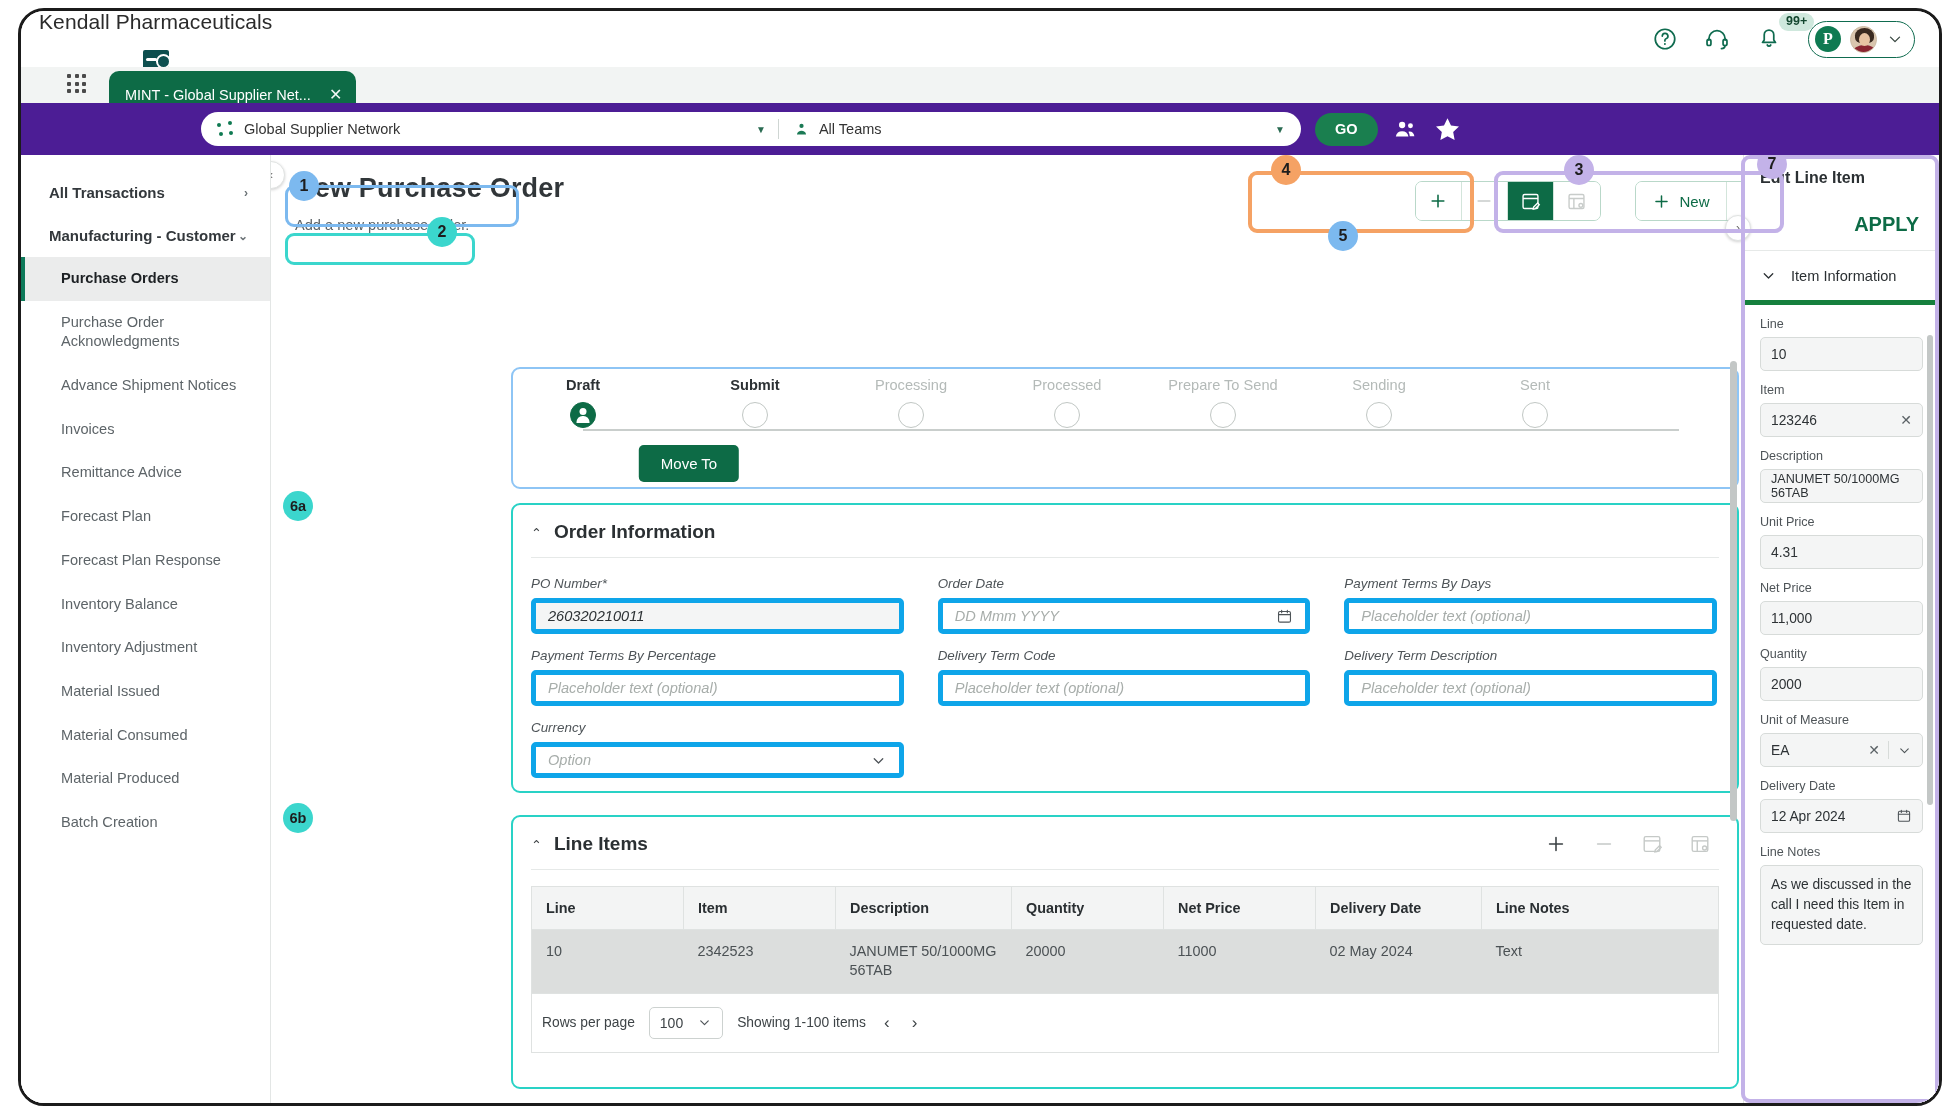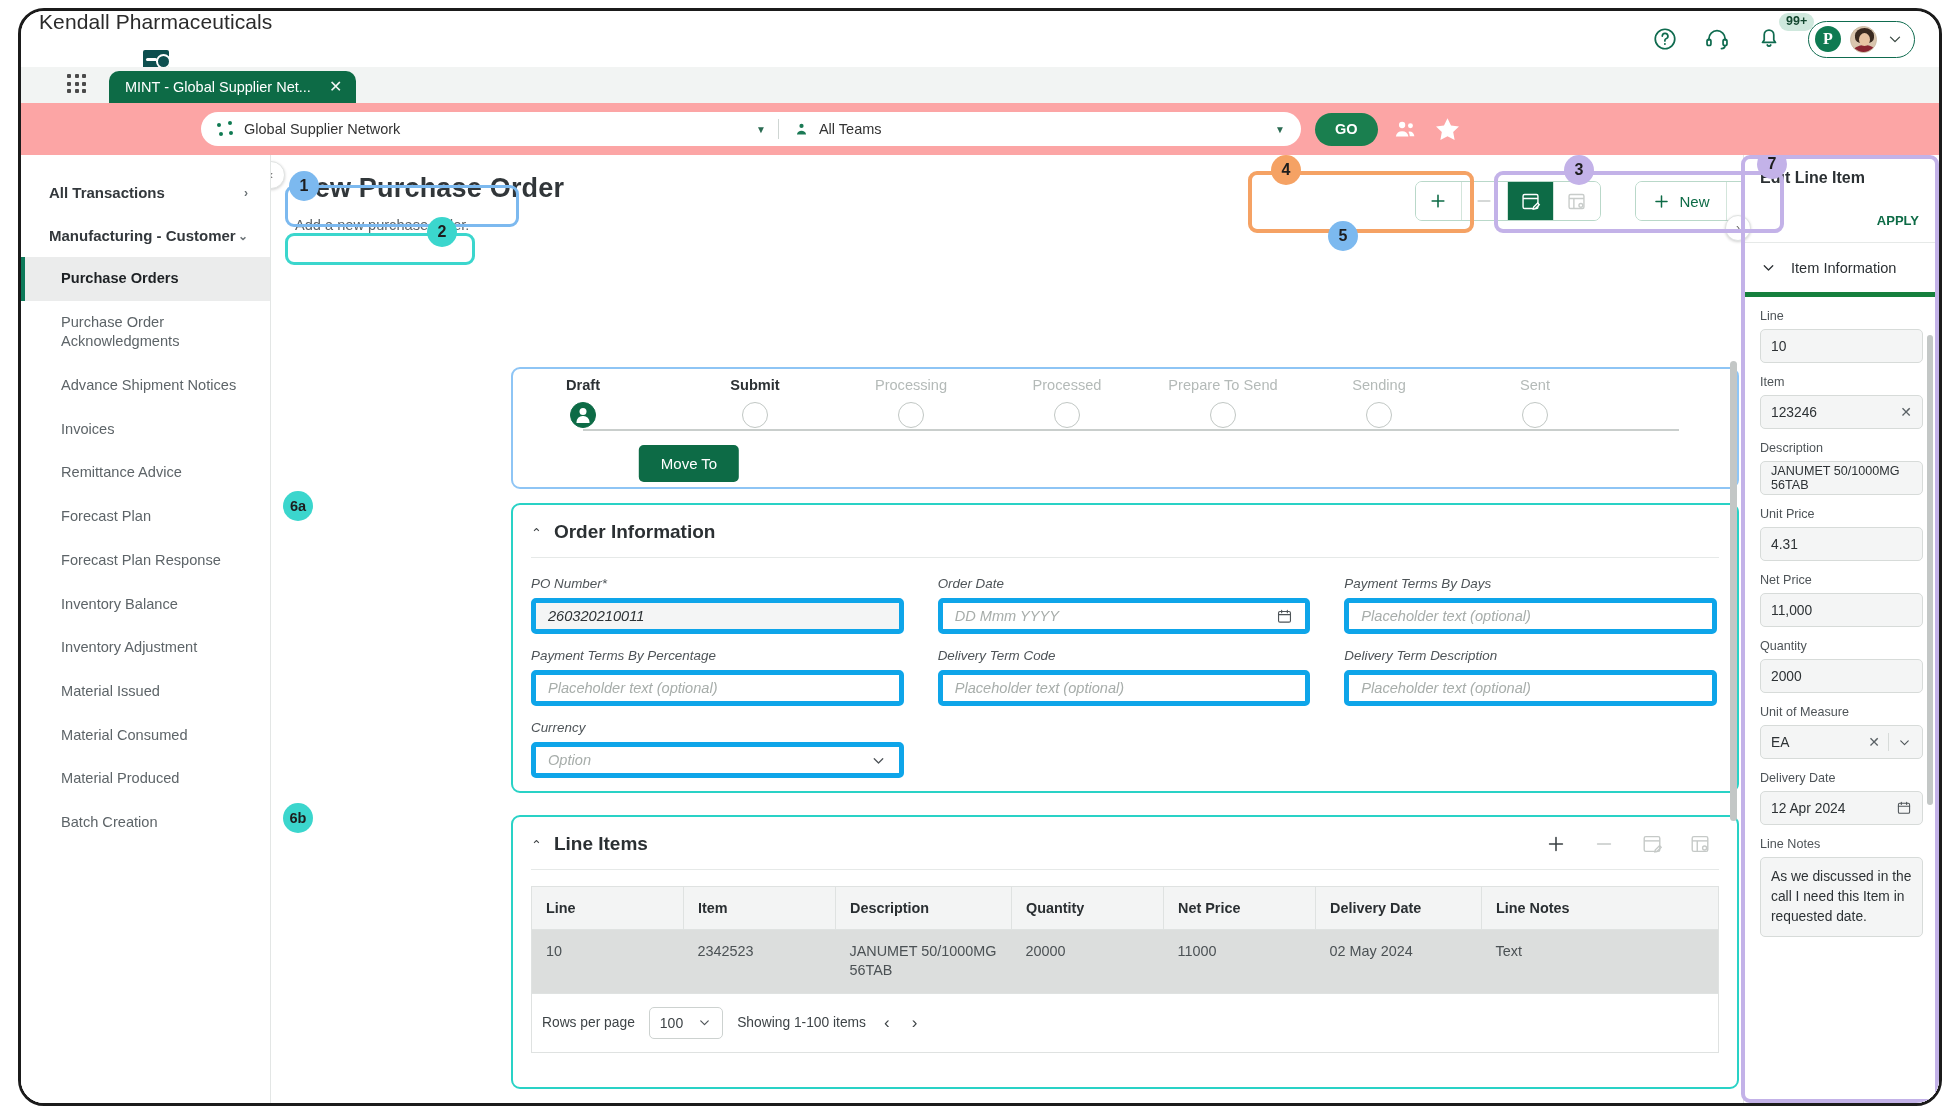--- a/index.html
+++ b/index.html
@@ -109,31 +109,31 @@
     display: grid; grid-template-columns: repeat(3, 4px);
     grid-gap: 3.5px; cursor: pointer;
   }
   #grid-icon i { width: 4px; height: 4px; background: #4a4a4a; border-radius: 1px; display: block;}
   #tab {
     margin-left: 46px;
     background: #0d6b46;
     color: #fff;
     font-size: 14.5px;
     height: 32px;
-    display: flex; align-items: center; gap: 18px;
+    display: flex; align-items: flex-end; gap: 18px;
     padding: 0 14px 0 16px;
     border-radius: 10px 10px 0 0;
     cursor: pointer;
     position: relative;
   }
   #tab-close { font-size: 16px; line-height: 1; opacity: .95; cursor:pointer;}
 
   
   #greenbar {
-    height: 52px; background: #fca5a5;
+    height: 52px; background: #4c1d95;
     display: flex; align-items: center;
     padding: 0 20px 0 180px;
     gap: 14px;
     position: relative;
   }
   #searchwrap {
     flex: 1 1 auto; height: 34px; background: #fff;
     border-radius: 18px; display: flex; align-items: center;
     padding: 0 8px 0 16px; max-width: 1100px;
   }
@@ -312,21 +312,21 @@
   .pg-arrow { font-size: 17px; color:#3e4447; cursor:pointer; padding: 0 4px;}
 
   
   #rightpanel {
     position: absolute; right: 0; top: 0; bottom: 0; width: 196px;
     background: #fff; border-left: 1px solid #e3e6e5;
     overflow: hidden;
   }
   #rp-top { padding: 14px 16px 0 16px; }
   #rp-title { font-size: 16px; font-weight: 700; color: #2b3033; }
-  #rp-apply { text-align: right; font-size: 13px; font-weight: 700; color: #0d6b46; padding: 26px 4px 14px 0; cursor:pointer;}
+  #rp-apply { text-align: right; font-size: 20px; font-weight: 700; color: #0d6b46; padding: 26px 4px 14px 0; cursor:pointer;}
   #rp-sep { height: 1px; background:#e6e9e8; }
   #rp-section {
     display:flex; align-items:center; gap: 14px;
     padding: 16px 16px; font-size: 14.6px; color:#2b3033;
     border-bottom: 5px solid #15803d; cursor: pointer;
   }
   #rp-fields { padding: 12px 16px 20px 16px; }
   .rf { margin-bottom: 12px; }
   .rf label { display:block; font-size: 12.6px; color:#4e5458; margin-bottom: 6px; }
   .rinp {

